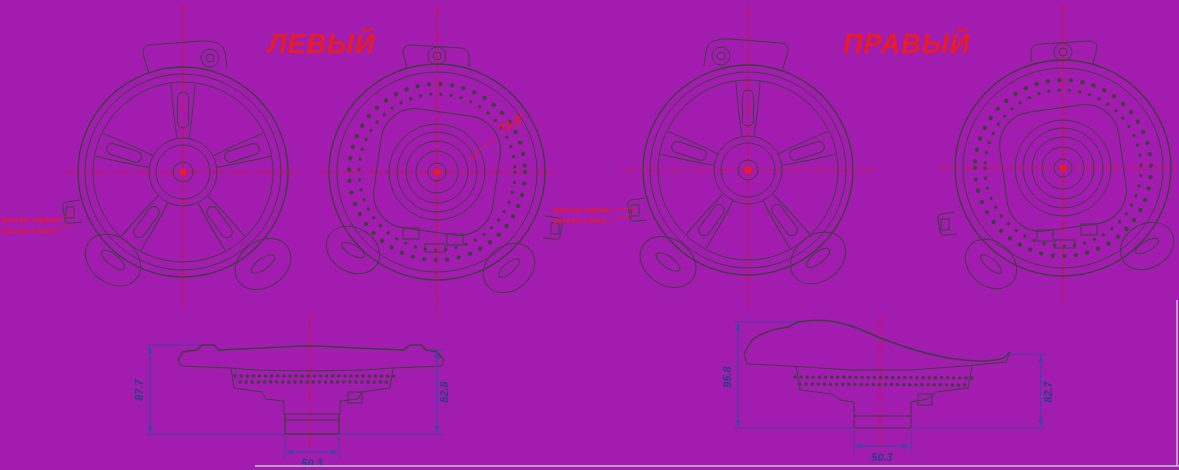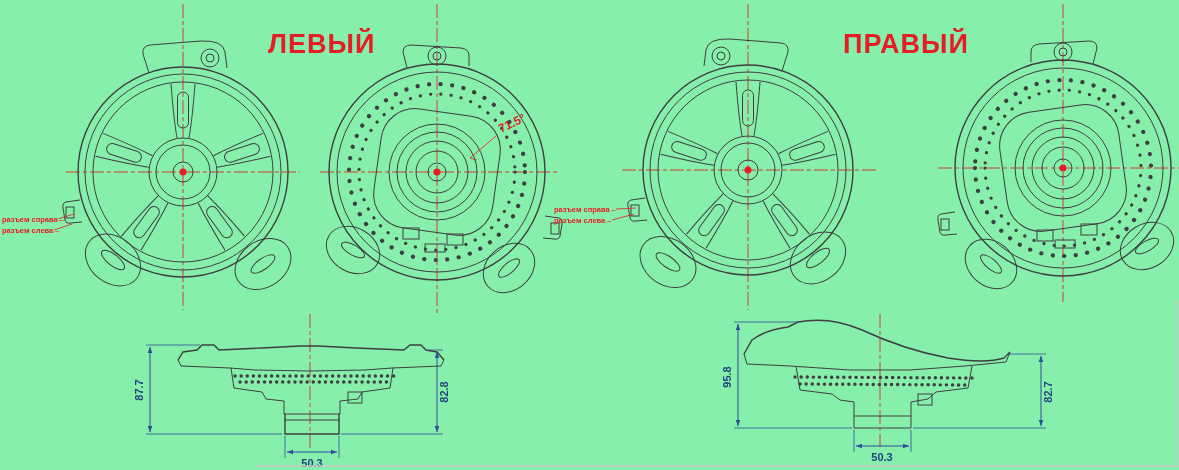--- a/index.html
+++ b/index.html
@@ -1,17 +1,17 @@
 <!DOCTYPE html>
 <html><head>
 <meta charset="utf-8">
 <style>
   html,body{margin:0;padding:0;background:#ffffff;}
-  .page{position:relative;width:1179px;height:470px;background:#86efac;overflow:hidden;
-        font-family:"Liberation Sans",sans-serif;}
+  .page{position:relative;width:1179px;height:470px;background:#a21caf;overflow:hidden;
+        font-family:"Liberation Sans",sans-serif;font-style:italic;}
   svg{display:block;}
   .ln{stroke:#3f3f3f;fill:none;stroke-width:1;}
   .ln-heavy{stroke:#3f3f3f;fill:none;stroke-width:1.4;}
   .centerline{stroke:#e51414;stroke-width:0.8;stroke-dasharray:14 3 4 3;fill:none;}
   .dimline{stroke:#2e4d9b;stroke-width:1;fill:none;}
   .extline{stroke:#2e4d9b;stroke-width:0.8;fill:none;}
   .dots{stroke:#3f3f3f;fill:none;stroke-linecap:round;}
   .title-text{font-family:"Liberation Sans",sans-serif;font-weight:700;font-size:27px;
               fill:#e81c24;letter-spacing:1px;}
   .dim-text{font-family:"Liberation Sans",sans-serif;font-weight:700;font-size:11px;fill:#24427f;}

